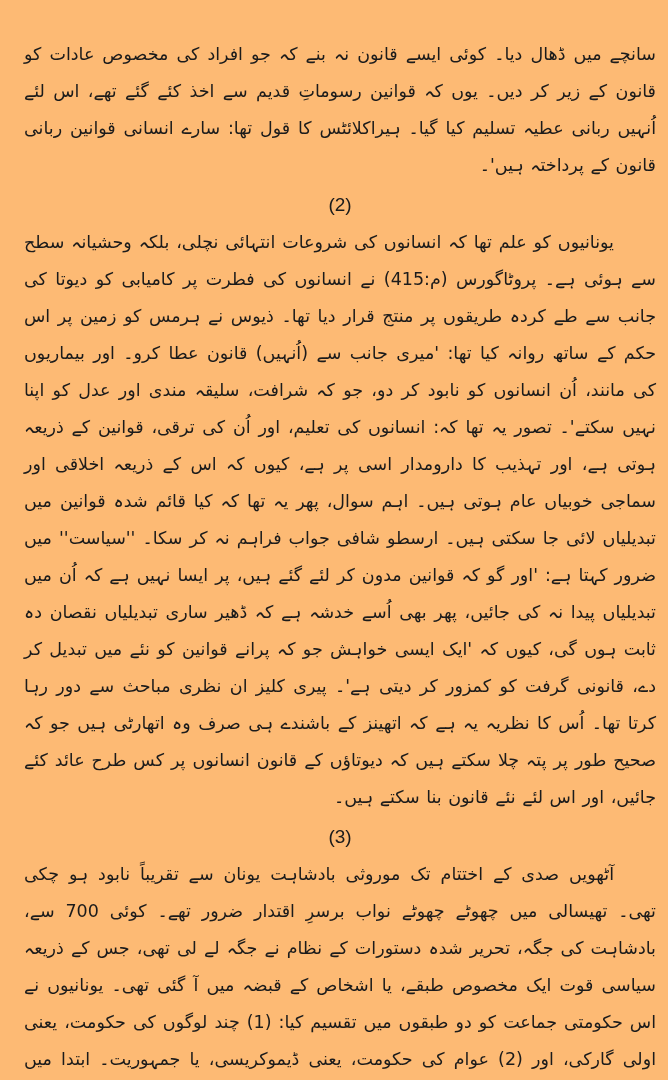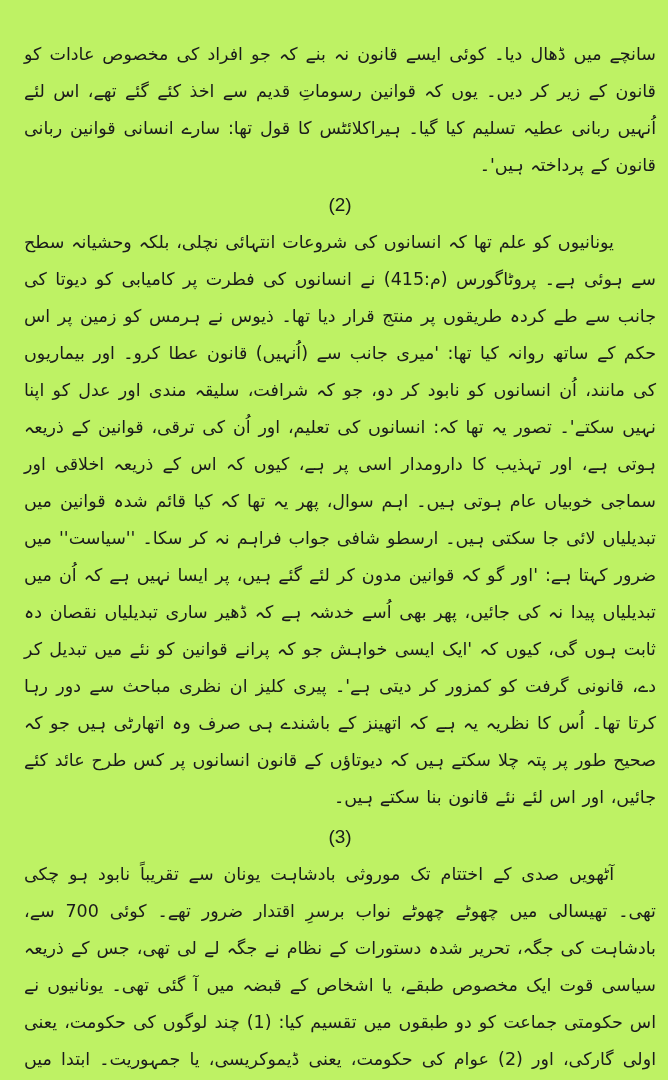--- a/index.html
+++ b/index.html
@@ -4,21 +4,21 @@
 <style>
   html, body { margin: 0; padding: 0; }
   body {
     width: 668px; height: 1080px;
     background: #ffffff;
     overflow: hidden;
   }
   .page {
     box-sizing: border-box;
     width: 668px; height: 1080px;
-    background: #bef264;
+    background: #fdba74;
     padding: 36px 12px 0 24px;
     font-family: "DejaVu Sans", sans-serif;
     color: #1b1b1b;
     direction: rtl;
   }
   .para {
     margin: 0;
     font-size: 17.5px;
     line-height: 37px;
     text-align: justify;

